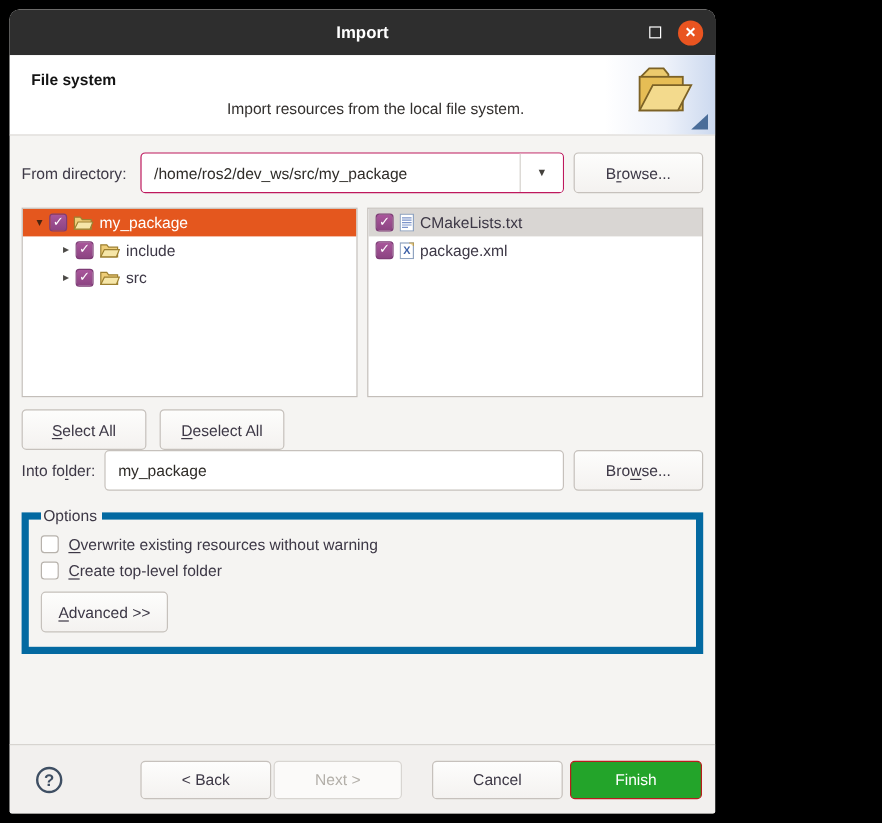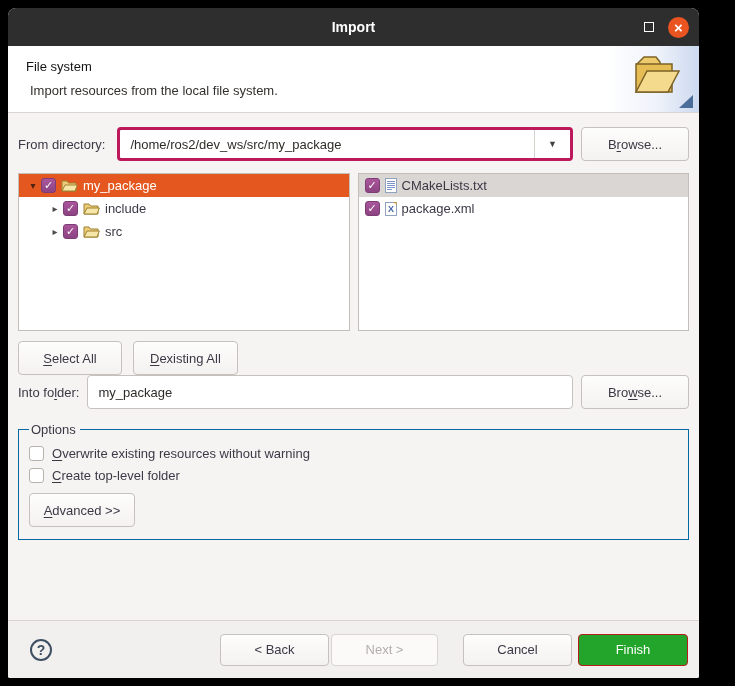--- a/index.html
+++ b/index.html
@@ -12,21 +12,21 @@
   }
   *{box-sizing:border-box;margin:0;padding:0;}
   html,body{width:735px;height:686px;}
   body{
     background:#000;
     font-family:"Liberation Sans","DejaVu Sans",sans-serif;
     font-size:13px;color:#3d3846;
     position:relative;
   }
   .window{
-    position:absolute;left:8px;top:8px;width:691px;height:670px;
+    position:absolute;left:8px;top:8px;width:588px;height:670px;
     background:#f5f4f2;border-radius:8px 8px 2px 2px;overflow:hidden;
     display:flex;flex-direction:column;
   }
   
   .titlebar{
     height:38px;flex:0 0 38px;background:var(--titlebar-bg);
     display:flex;align-items:center;justify-content:flex-end;
     position:relative;padding-right:10px;gap:14px;
   }
   .titlebar .title{
@@ -37,39 +37,39 @@
   .min-glyph{width:10px;height:10px;border:1.5px solid #fff;display:block;}
   .close-btn{
     width:21px;height:21px;border-radius:50%;background:var(--close-red);
     color:#fff;font-size:15px;font-weight:700;line-height:1;
   }
   
   .header{
     height:67px;flex:0 0 67px;background:#fff;position:relative;
     border-bottom:1px solid #d9d6d2;padding:13px 0 0 18px;
   }
-  .header h1{font-size:13px;font-weight:400;color:#141414;}
-  .header p{margin-top:9px;margin-left:4px;color:#33302e;}
+  .header h1{font-size:13px;font-weight:700;color:#141414;}
+  .header p{margin-top:9px;margin-left:4px;color:#33302e;text-align:center;}
   .banner{
     position:absolute;right:0;top:0;width:92px;height:66px;
     background:linear-gradient(to right,rgba(255,255,255,0) 0%,#eef2fa 55%,#ccd9ef 100%);
   }
   .banner svg{position:absolute;right:14px;top:6px;}
   .banner .tri{
     position:absolute;right:6px;bottom:4px;width:0;height:0;
     border-left:14px solid transparent;border-bottom:13px solid #4a6d99;
   }
   
   .dialog-body{flex:1;display:flex;flex-direction:column;padding:0 10px;overflow:hidden;}
   .field-row{display:flex;align-items:center;gap:8px;}
   .row-from{margin-top:14px;}
   .row-from .lbl{margin-right:4px;}
   .combo{
     flex:1;height:34px;display:flex;background:#fff;
-    border:3px solid #be185d;border-radius:4px;overflow:hidden;
+    border:1px solid #be185d;border-radius:4px;overflow:hidden;
   }
   .combo input{
     flex:1;border:0;outline:none;padding:0 10px;font:inherit;color:#2f2c28;background:transparent;
   }
   .combo .arrow{
     width:36px;border-left:1px solid #d5d2cd;display:flex;align-items:center;justify-content:center;
     color:#44413d;font-size:9px;background:#fff;
   }
   .btn{
     height:34px;padding:0 16px;border:1px solid #c6c1bc;border-radius:4px;
@@ -101,21 +101,21 @@
   .sel-actions{margin-top:10px;display:flex;gap:11px;}
   .sel-actions .btn{min-width:104px;}
   
   .row-into{margin-top:0;}
   .text-field{
     flex:1;height:34px;border:1px solid #c6c1bc;border-radius:4px;background:#fff;
     padding:0 10px;font:inherit;color:#2f2c28;outline:none;
   }
   
   .options{
-    margin-top:13px;border:1px solid #0369a1;padding:2px 10px 12px 10px;
+    margin-top:13px;border:6px solid #0369a1;padding:2px 10px 12px 10px;
   }
   .options legend{padding:0 4px 0 2px;color:#3d3846;}
   .opt-row{display:flex;align-items:center;gap:8px;margin-top:7px;text-align:center;}
   .opt-row .olabel{white-space:pre;}
   .cb.plain{margin-right:0;}
   .advanced{margin-top:10px;width:106px;}
   .spacer{flex:1;}
   
   .footer{
     flex:0 0 58px;border-top:1px solid #d7d4d0;background:#f2f0ee;
@@ -245,21 +245,21 @@
 
     <div class="sel-actions">
       <button class="btn">
           <span></span>
           <span class="mn">S</span>
           <span>elect All</span>
         </button>
       <button class="btn">
           <span></span>
           <span class="mn">D</span>
-          <span>existing All</span>
+          <span>eselect All</span>
         </button>
     </div>
 
     <div class="field-row row-into">
       <span class="lbl"><span>Into fo</span><span class="mn">l</span><span>der:</span></span>
       <input type="text" class="text-field" value="my_package" style="">
       <button class="btn browse">
           <span>Bro</span>
           <span class="mn">w</span>
           <span>se...</span>

